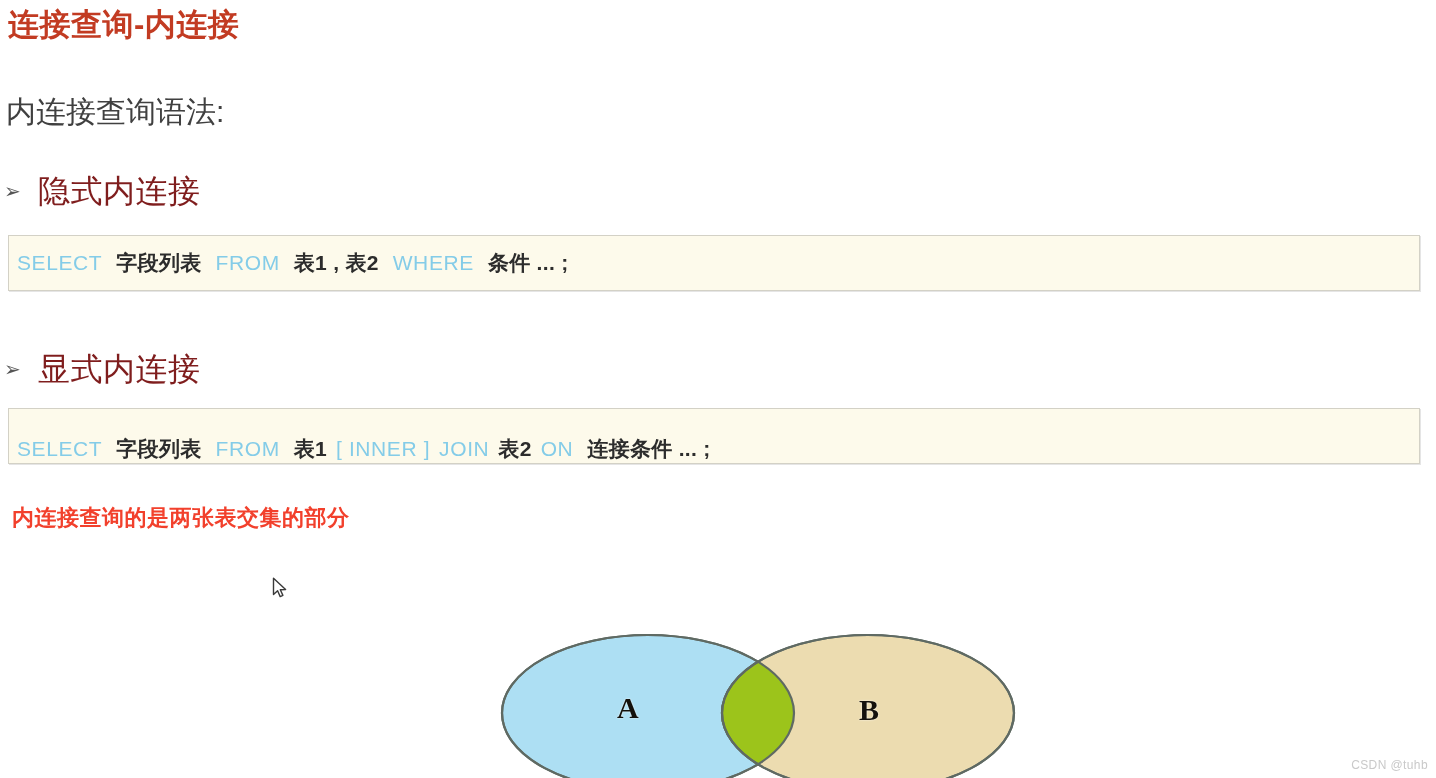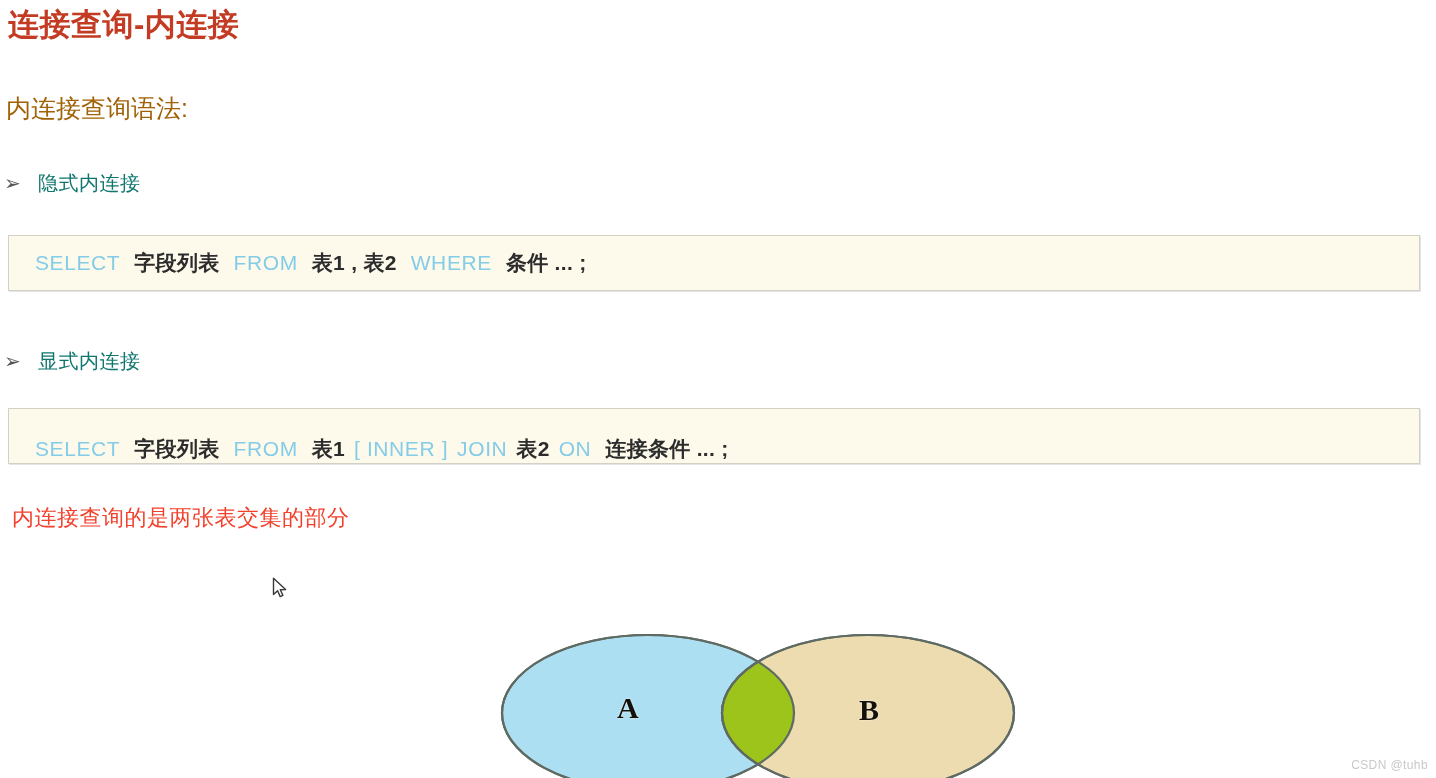--- a/index.html
+++ b/index.html
@@ -26,22 +26,22 @@
     color: #c23b22;
     letter-spacing: 0.5px;
     white-space: nowrap;
   }
 
   
   .intro-line {
     position: absolute;
     left: 6px;
     top: 92px;
-    font-size: 25px;
-    color: #a16207;
+    font-size: 30px;
+    color: #404040;
     white-space: nowrap;
   }
 
   
   .bullet-row {
     position: absolute;
     left: 4px;
     display: flex;
     align-items: center;
     white-space: nowrap;
@@ -50,22 +50,22 @@
   .bullet-row.second { top: 348px; }
   .bullet-marker {
     font-size: 20px;
     color: #555555;
     width: 34px;
     display: inline-block;
     line-height: 1;
     transform: translateY(-1px);
   }
   .bullet-label {
-    font-size: 20px;
-    color: #0f766e;
+    font-size: 32px;
+    color: #7f1d1d;
     letter-spacing: 0.5px;
   }
 
   
   .code-block {
     position: absolute;
     left: 8px;
     width: 1412px;
     height: 56px;
     background: #fdfaeb;
@@ -73,21 +73,21 @@
     box-shadow: 1px 1px 0 rgba(0,0,0,0.10);
     box-sizing: border-box;
     display: flex;
     align-items: center;
     white-space: nowrap;
     overflow: hidden;
   }
   .code-block.cb1 { top: 235px; }
   .code-block.cb2 { top: 408px; align-items: flex-end; }
   .code-inner {
-    padding-left: 26px;
+    padding-left: 8px;
     font-size: 21px;
     letter-spacing: 0.3px;
   }
   .kw {
     color: #84cce8;
     font-weight: normal;
     letter-spacing: 0.6px;
   }
   .plain {
     color: #2c2c2c;
@@ -95,21 +95,21 @@
   }
   .sp { display: inline-block; width: 9px; }
   .sp-wide { display: inline-block; width: 14px; }
 
   
   .red-note {
     position: absolute;
     left: 12px;
     top: 503px;
     font-size: 22px;
-    font-weight: normal;
+    font-weight: bold;
     color: #f2402c;
     letter-spacing: 0.5px;
     white-space: nowrap;
   }
 
   
   .venn-wrap {
     position: absolute;
     left: 500px;
     top: 625px;

